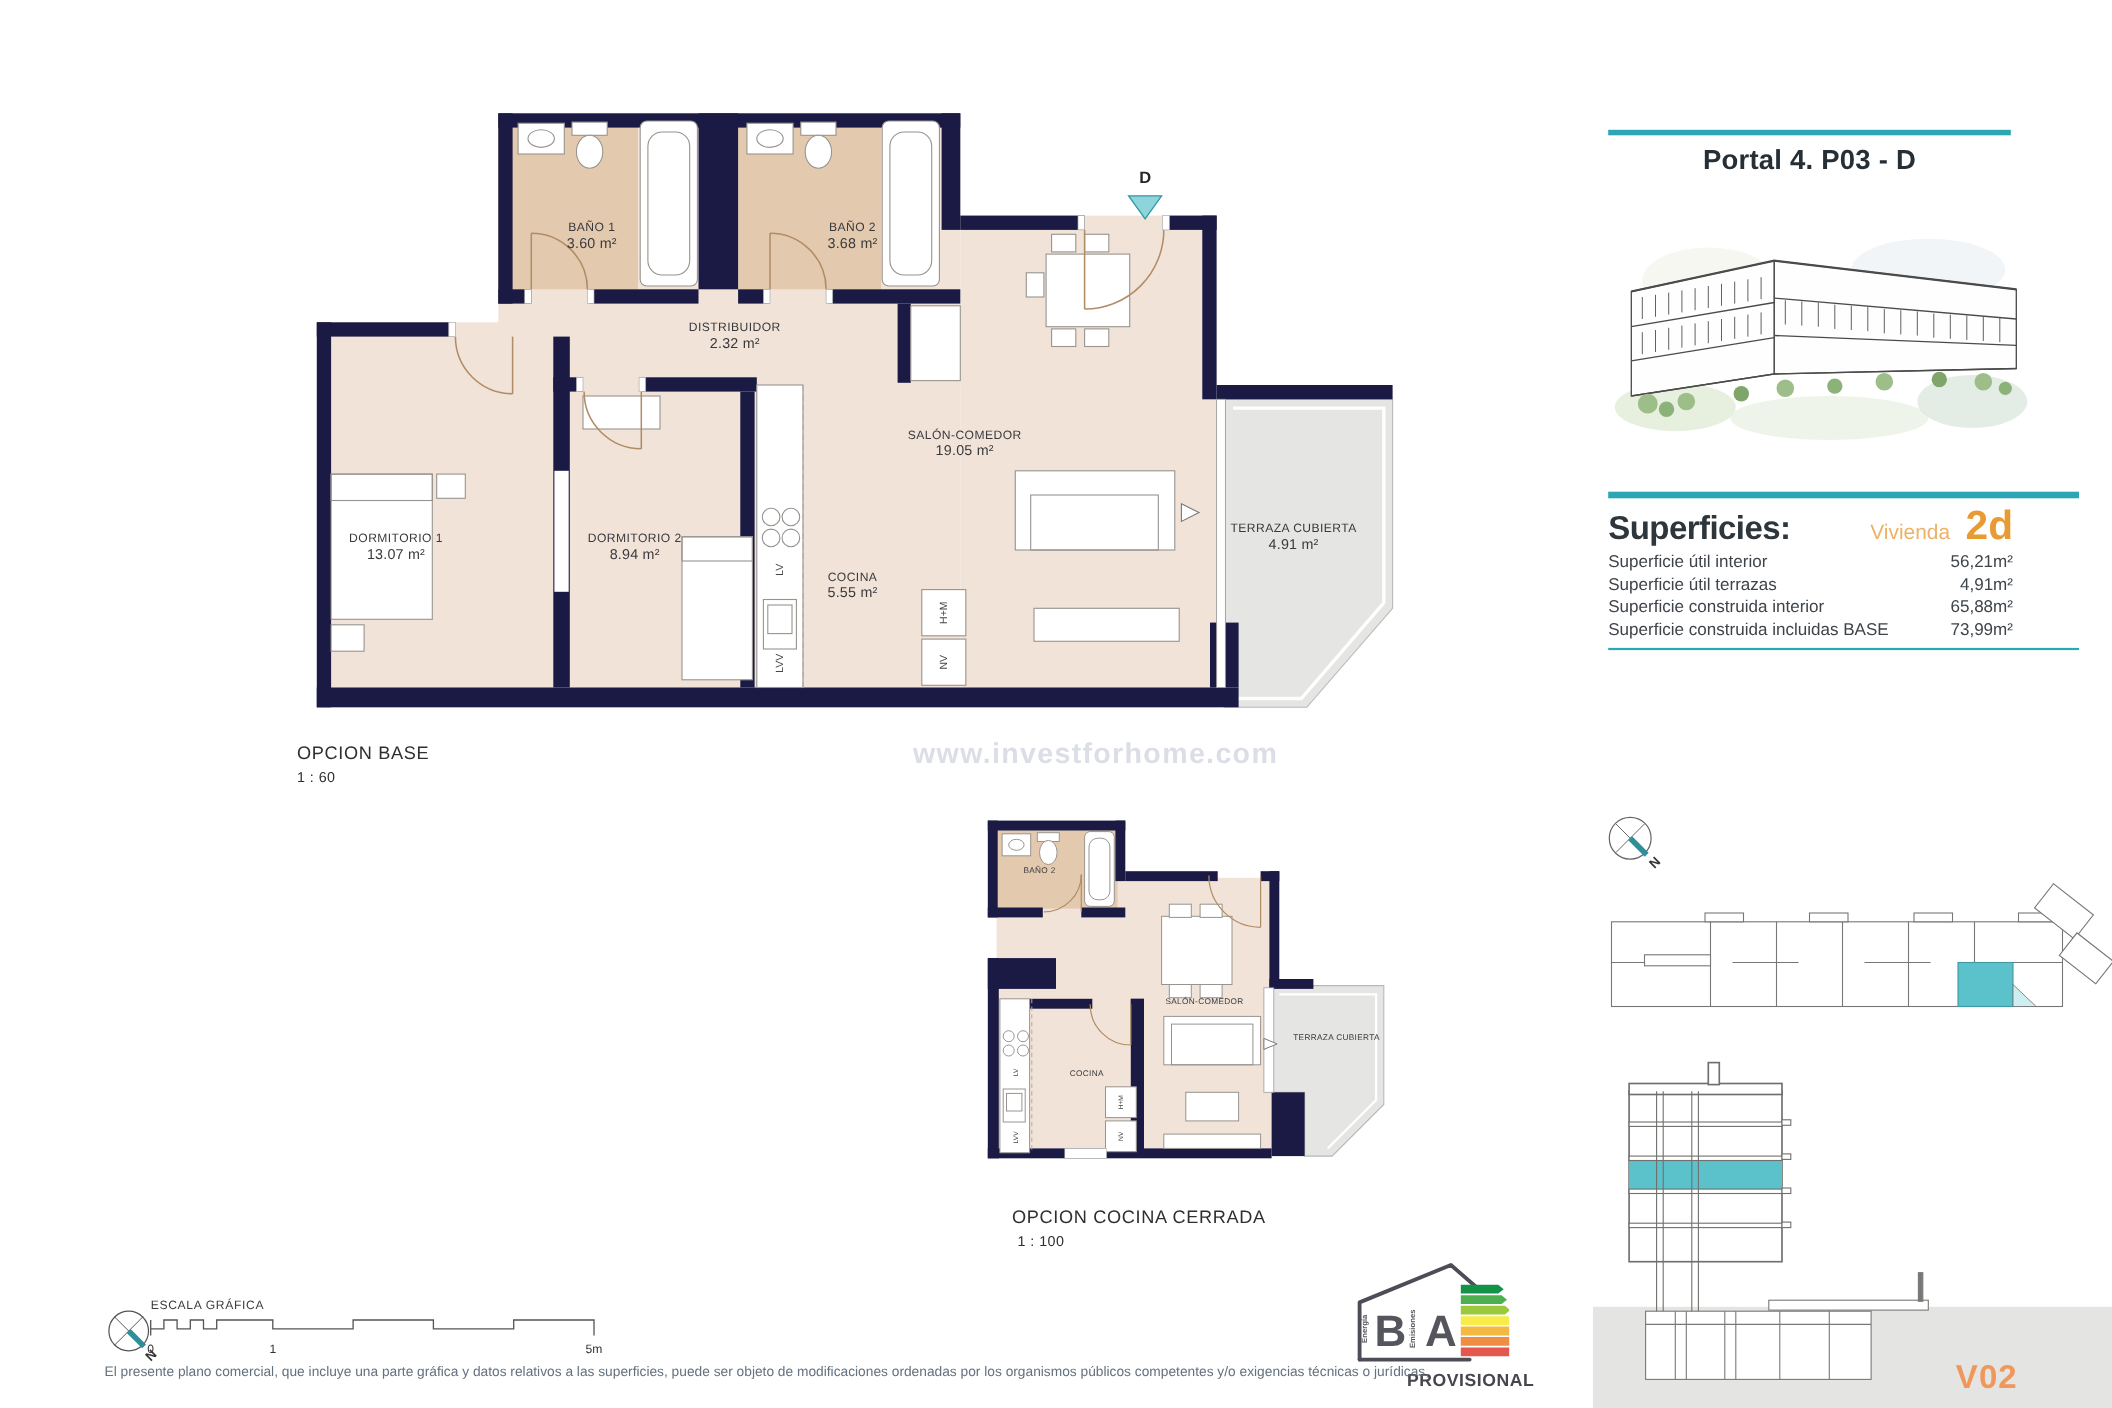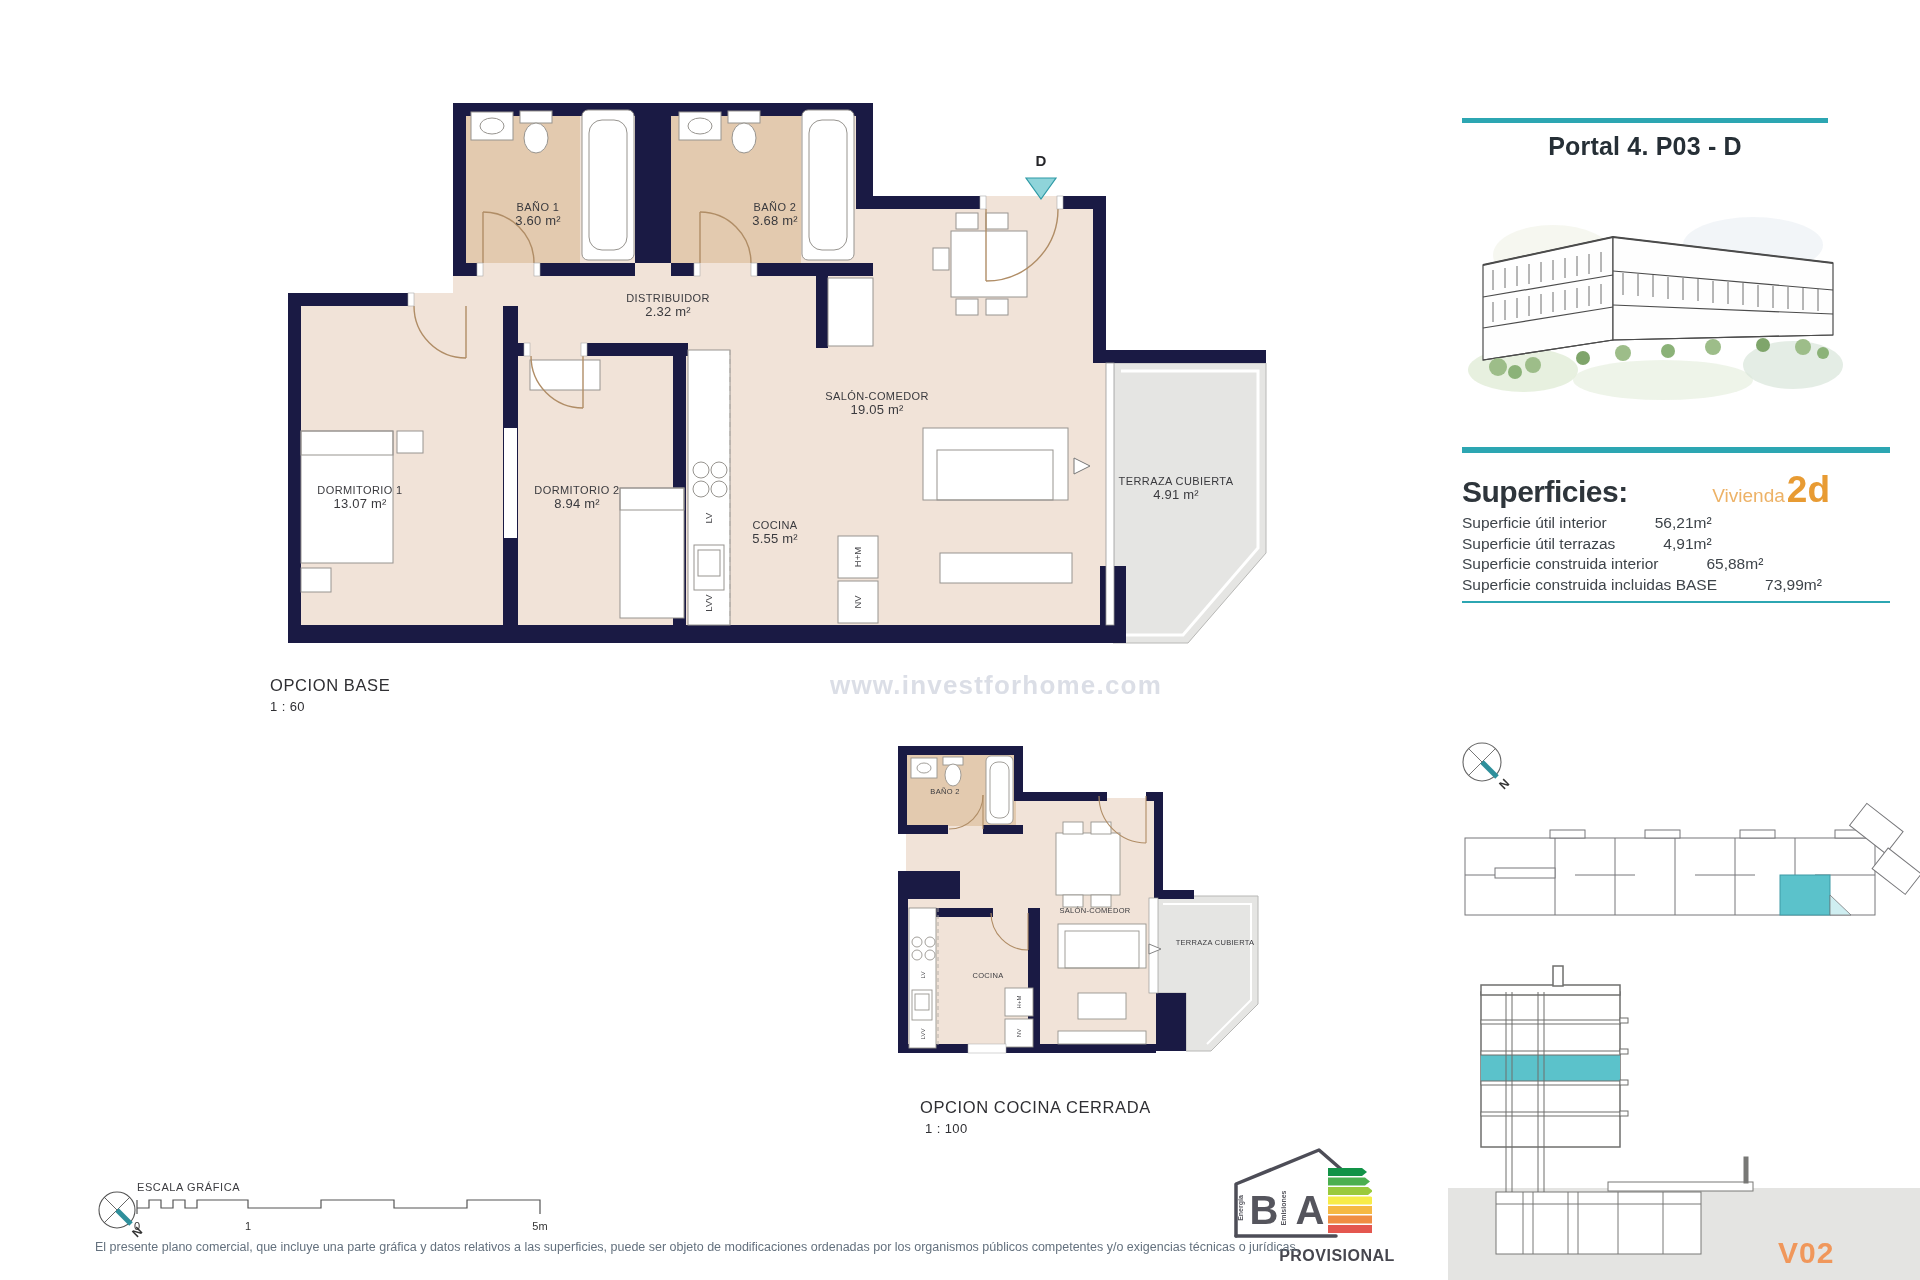--- a/index.html
+++ b/index.html
@@ -10,27 +10,27 @@
   .room-label .area{font-size:13px;letter-spacing:.2px;}
   .room-label-sm{position:absolute;transform:translateX(-50%);text-align:center;font-size:7.5px;letter-spacing:.3px;color:#3a3a3e;white-space:nowrap;}
   .plan-caption{position:absolute;font-size:16.5px;letter-spacing:.6px;color:#2f2f33;}
   .plan-scale{position:absolute;font-size:13px;letter-spacing:.4px;color:#2f2f33;}
   .watermark{position:absolute;font-size:26px;font-weight:bold;letter-spacing:1.2px;color:rgba(213,216,226,0.85);white-space:nowrap;margin-top:45px;}
   .title-block{position:absolute;left:1462px;top:118px;width:366px;}
   .title-bar{height:5px;background:#2CA6B2;}
   .title-text{margin-top:9px;text-align:center;font-size:25px;font-weight:bold;color:#262f36;letter-spacing:.2px;}
   .sup-block{position:absolute;left:1462px;top:447px;width:428px;}
   .sup-bar{height:6px;background:#2CA6B2;}
-  .sup-head{display:flex;align-items:baseline;justify-content:space-between;margin-top:16px;padding-right:60px;}
+  .sup-head{display:flex;align-items:baseline;justify-content:space-between;margin-top:4px;padding-right:60px;}
   .sup-title{font-size:30px;font-weight:bold;color:#2e353b;letter-spacing:-0.5px;}
-  .sup-viv{display:flex;align-items:baseline;gap:2px;}
+  .sup-viv{display:flex;align-items:baseline;gap:14px;}
   .sup-viv-label{font-size:19px;color:#EDB266;}
   .sup-viv-code{font-size:37px;font-weight:bold;color:#E89B33;}
   .sup-rows{margin-top:2px;}
-  .sup-row{display:flex;padding-right:60px;font-size:15.5px;color:#3e444a;line-height:20.5px;gap:48px;}
+  .sup-row{display:flex;justify-content:space-between;padding-right:60px;font-size:15.5px;color:#3e444a;line-height:20.5px;gap:48px;}
   .sup-bottom{height:2px;background:#2CA6B2;margin-top:6px;}
   .disclaimer{position:absolute;left:95px;top:1239px;width:1240px;font-size:12.5px;line-height:17px;color:#64717e;}
   .provisional{position:absolute;left:1272px;top:1247px;width:130px;text-align:center;font-size:16px;font-weight:bold;color:#46464e;letter-spacing:.5px;}
   .v02{position:absolute;left:1778px;top:1236px;font-size:30px;font-weight:bold;color:#F0975B;letter-spacing:1px;}
   .escala-title{position:absolute;left:137px;top:1181px;font-size:11px;letter-spacing:.6px;color:#3c3c40;}
 </style>
 </head>
 <body>
 
 <svg class="abs" style="left:268px;top:98px" width="1010" height="635" viewBox="0 0 1010 635">

